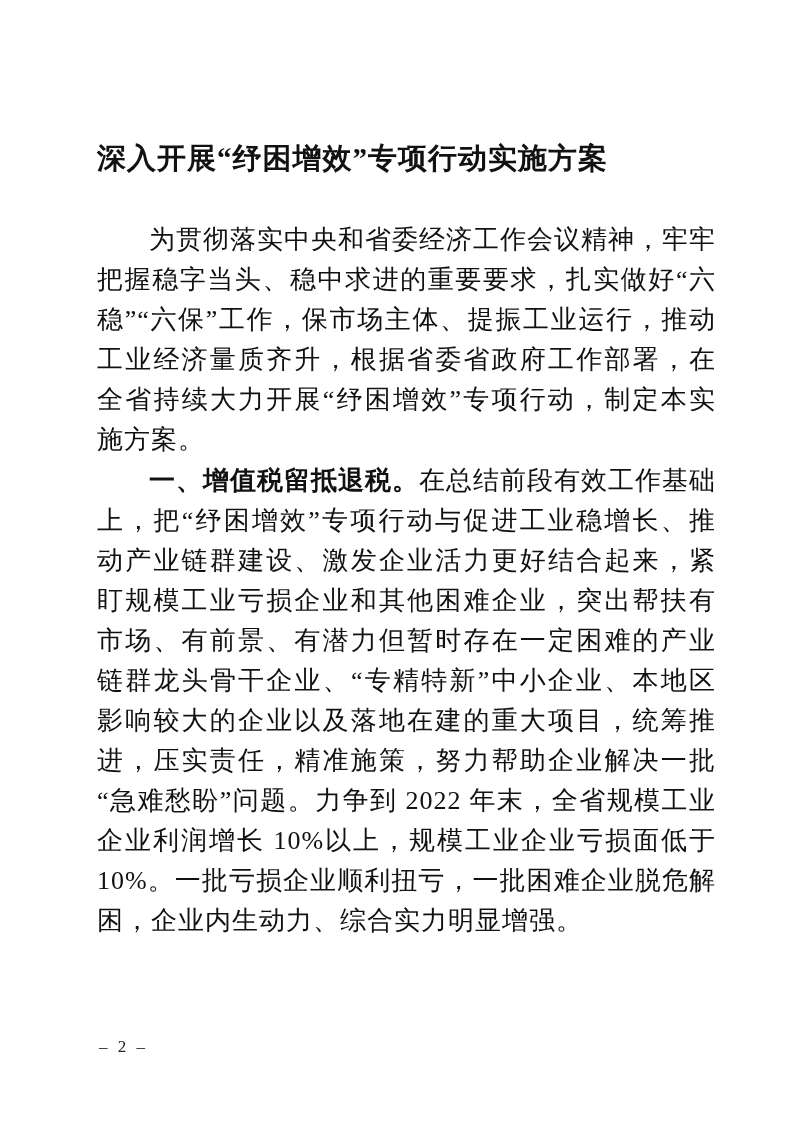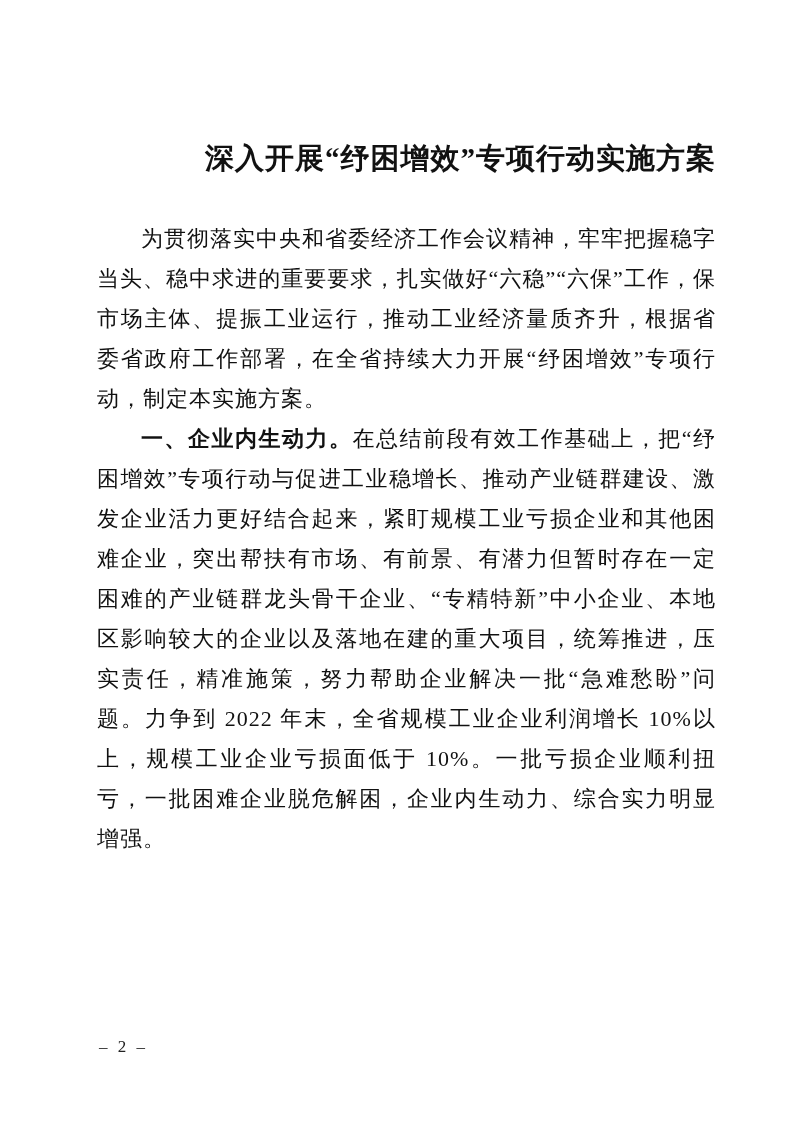--- a/index.html
+++ b/index.html
@@ -14,30 +14,30 @@
     margin: 0 auto;
     background: #ffffff;
     box-sizing: border-box;
     padding: 139px 77px 0 97px;
     font-family: "Liberation Serif", "DejaVu Serif", serif;
     color: #111111;
     overflow: hidden;
   }
   .doc-title {
     margin: 0 0 42px 0;
-    text-align: right;
+    text-align: left;
     font-size: 29px;
     line-height: 38px;
     font-weight: bold;
     letter-spacing: 1px;
     font-family: "Liberation Serif", "DejaVu Serif", serif;
   }
   .doc-body p {
     margin: 0;
-    font-size: 22px;
+    font-size: 26px;
     line-height: 40px;
     text-indent: 2em;
     text-align: justify;
     text-justify: inter-ideograph;
     letter-spacing: 1px;
   }
   .lead {
     font-family: "Liberation Sans", "DejaVu Sans", sans-serif;
     font-weight: bold;
   }
@@ -55,20 +55,20 @@
 <body>
 
 <div class="page">
 
   <h1 class="doc-title">深入开展“纾困增效”专项行动实施方案</h1>
 
   <div class="doc-body">
 
     <p><span class="lead"></span><span>为贯彻落实中央和省委经济工作会议精神，牢牢把握稳字当头、稳中求进的重要要求，扎实做好“六稳”“六保”工作，保市场主体、提振工业运行，推动工业经济量质齐升，根据省委省政府工作部署，在全省持续大力开展“纾困增效”专项行动，制定本实施方案。</span></p>
 
-    <p><span class="lead">一、企业内生动力。</span><span>在总结前段有效工作基础上，把“纾困增效”专项行动与促进工业稳增长、推动产业链群建设、激发企业活力更好结合起来，紧盯规模工业亏损企业和其他困难企业，突出帮扶有市场、有前景、有潜力但暂时存在一定困难的产业链群龙头骨干企业、“专精特新”中小企业、本地区影响较大的企业以及落地在建的重大项目，统筹推进，压实责任，精准施策，努力帮助企业解决一批“急难愁盼”问题。力争到 2022 年末，全省规模工业企业利润增长 10%以上，规模工业企业亏损面低于 10%。一批亏损企业顺利扭亏，一批困难企业脱危解困，企业内生动力、综合实力明显增强。</span></p>
+    <p><span class="lead">一、增值税留抵退税。</span><span>在总结前段有效工作基础上，把“纾困增效”专项行动与促进工业稳增长、推动产业链群建设、激发企业活力更好结合起来，紧盯规模工业亏损企业和其他困难企业，突出帮扶有市场、有前景、有潜力但暂时存在一定困难的产业链群龙头骨干企业、“专精特新”中小企业、本地区影响较大的企业以及落地在建的重大项目，统筹推进，压实责任，精准施策，努力帮助企业解决一批“急难愁盼”问题。力争到 2022 年末，全省规模工业企业利润增长 10%以上，规模工业企业亏损面低于 10%。一批亏损企业顺利扭亏，一批困难企业脱危解困，企业内生动力、综合实力明显增强。</span></p>
 
 
   </div>
 
   <div class="page-footer">– 2 –</div>
 
 </div>
 
 </body></html>

